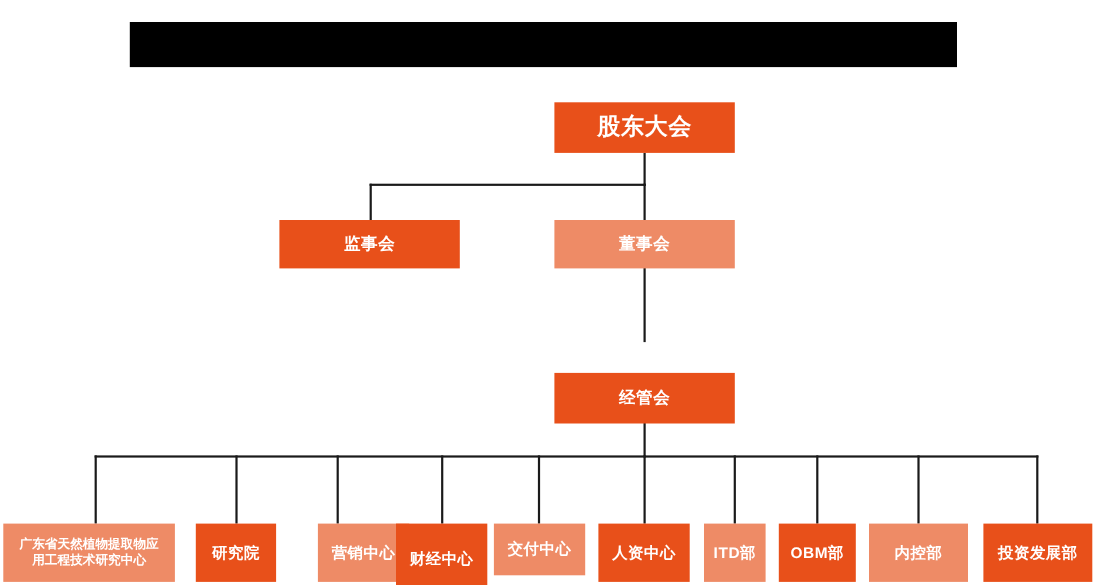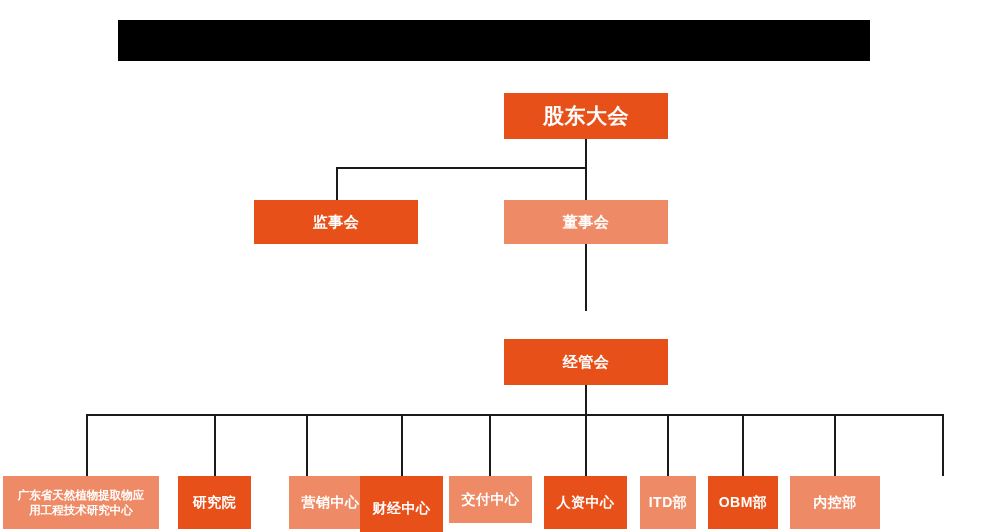--- a/index.html
+++ b/index.html
@@ -113,14 +113,15 @@
   <div class="node light leaf" style="left:449px; top:476px; width:83px; height:47px;">交付中心</div>
 
   <div class="node dark leaf" style="left:544px; top:476px; width:83px; height:53px;">人资中心</div>
 
   <div class="node light leaf" style="left:640px; top:476px; width:56px; height:53px;">ITD部</div>
 
   <div class="node dark leaf" style="left:708px; top:476px; width:70px; height:53px;">OBM部</div>
 
   <div class="node light leaf" style="left:790px; top:476px; width:90px; height:53px;">内控部</div>
 
+  <div class="node dark leaf" style="left:894px; top:476px; width:99px; height:53px;">投资发展部</div>
 
 </div>
 
 </body></html>

